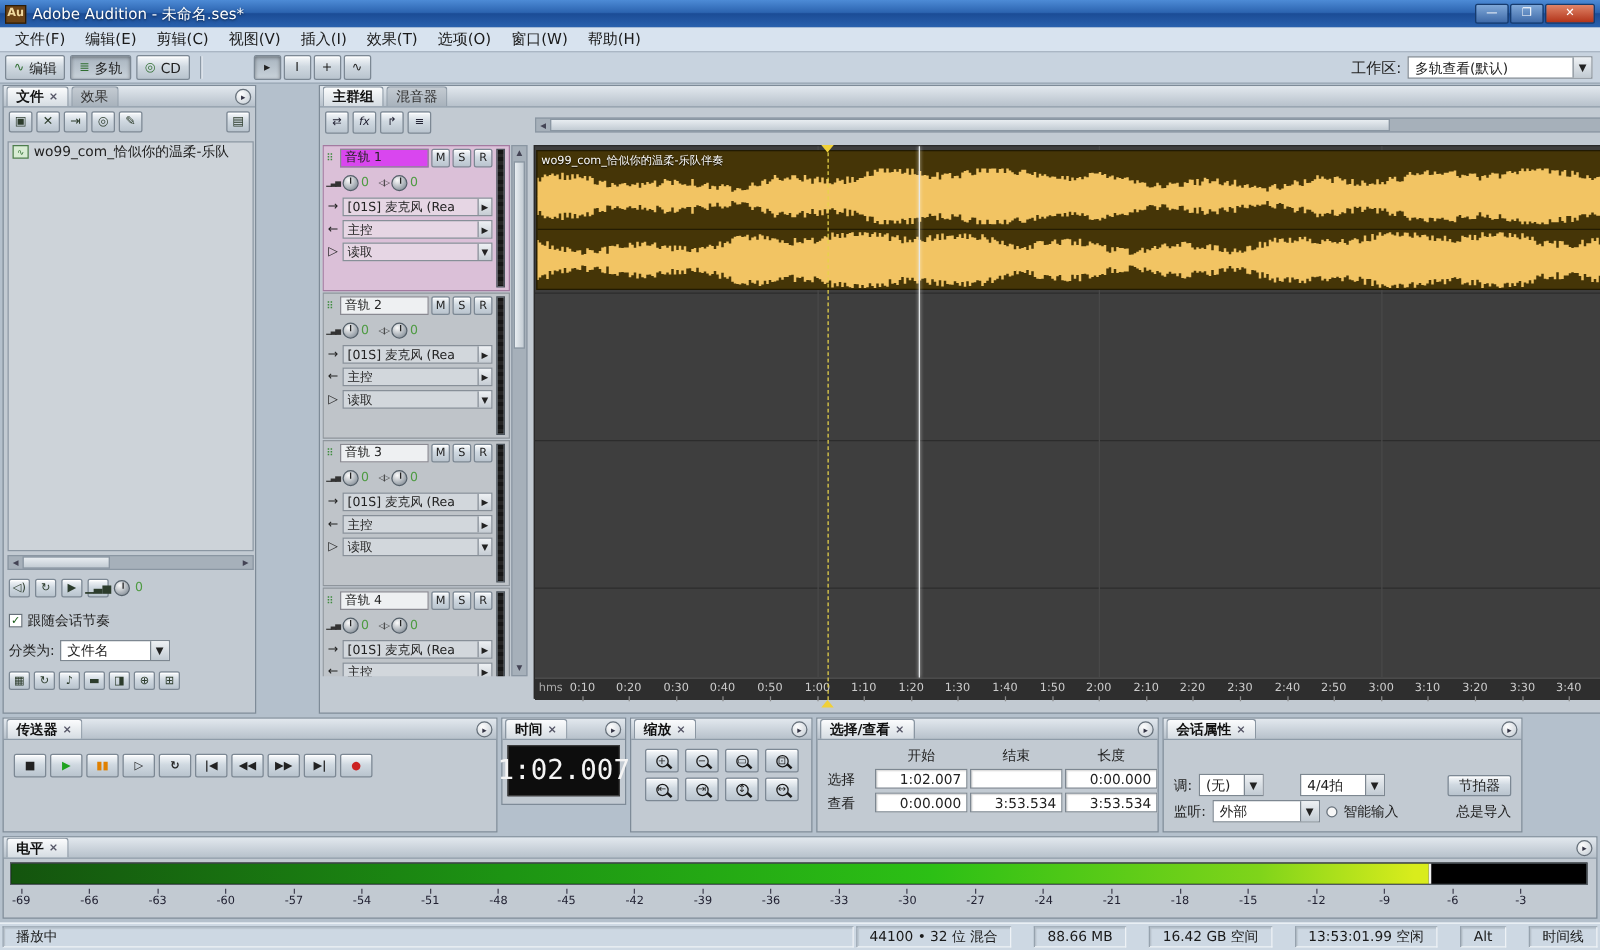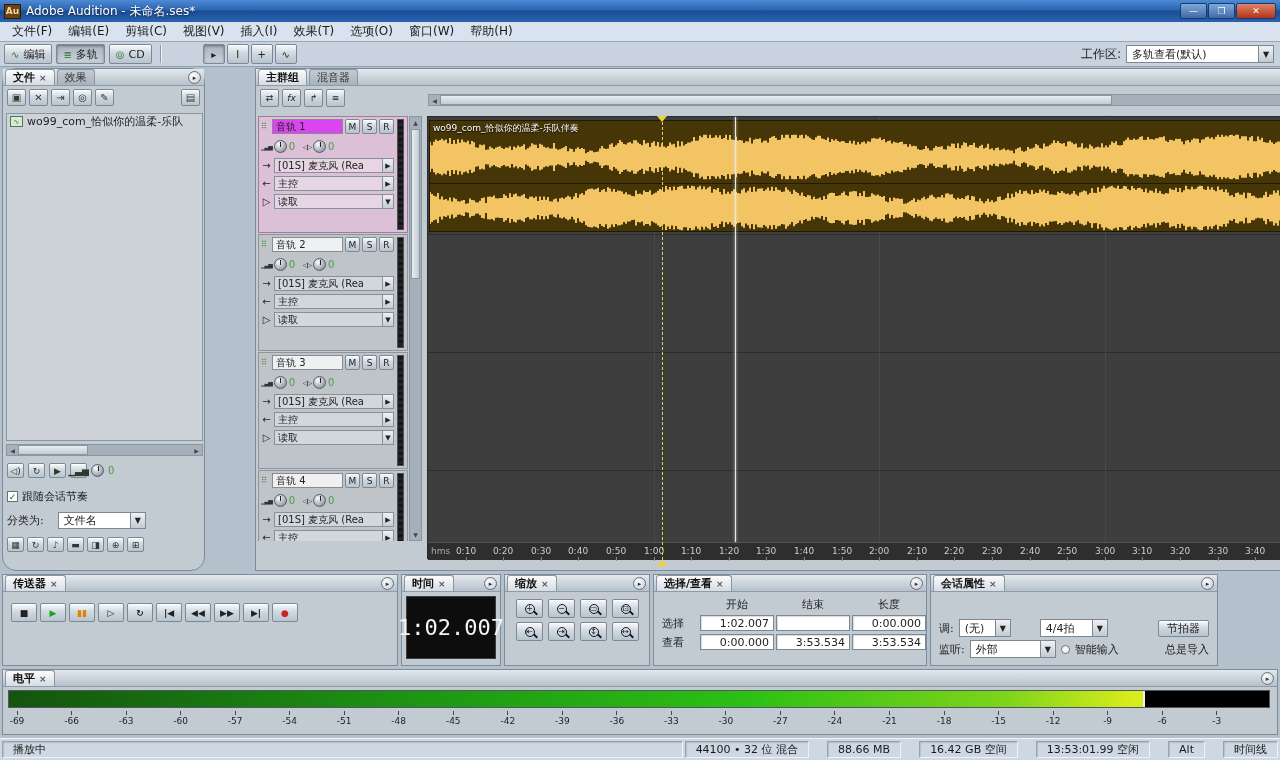--- a/index.html
+++ b/index.html
@@ -50,21 +50,21 @@
   .tab{display:inline-flex;align-items:center;gap:4px;height:16px;padding:0 7px;font-size:11px;
     background:linear-gradient(#c4cbd2,#a8b2bc);border:1px solid #8a96a2;border-bottom:none;
     border-radius:3px 3px 0 0;color:#333;margin-left:2px;}
   .tab.active{background:linear-gradient(#fbfcfd,#d5dce2);font-weight:bold;color:#111;}
   .tclose{font-size:9px;color:#556;}
   .pmenu{margin-left:auto;margin-right:3px;margin-bottom:1px;width:13px;height:13px;border-radius:50%;
     border:1px solid #66707a;background:radial-gradient(circle at 35% 30%,#fdfdfd,#c4ccd4);
     font-size:7px;color:#334;display:flex;align-items:center;justify-content:center;}
 
   
-  #filespanel{left:2px;top:68px;width:203px;height:503px;border-radius:14px;}
+  #filespanel{left:2px;top:68px;width:203px;height:503px;}
   #files-toolbar{display:flex;gap:3px;padding:3px 4px;align-items:center;}
   .iconbtn{width:19px;height:17px;font-size:10px;color:#2c3c2c;}
   .iconbtn.sm{width:17px;height:15px;font-size:9px;}
   #files-options{margin-left:auto;}
   #file-list{position:absolute;left:3px;top:44px;width:197px;height:328px;background:#cdd3d9;
     border:1px solid #8a96a2;overflow:hidden;}
   .fitem{display:flex;align-items:center;gap:4px;height:15px;padding:0 3px;font-size:11px;white-space:nowrap;}
   .ficon{width:13px;height:11px;background:#d8ecd4;border:1px solid #4c7c4c;color:#2f6e2f;
     font-size:7px;display:flex;align-items:center;justify-content:center;flex:none;}
   .hscroll{position:absolute;height:12px;background:#a6b0ba;border:1px solid #8a96a2;display:flex;align-items:center;}
@@ -72,21 +72,21 @@
   .sarrow{width:11px;height:10px;font-size:6px;display:flex;align-items:center;justify-content:center;color:#445;}
   #files-hscroll{left:3px;top:375px;width:197px;}
   #preview-row{position:absolute;left:4px;top:394px;display:flex;align-items:center;gap:4px;}
   .knob{width:13px;height:13px;border-radius:50%;border:1px solid #55606a;position:relative;flex:none;
     background:radial-gradient(circle at 35% 30%,#fbfbfb,#9aa2aa 70%,#6a7278);}
   .knob::after{content:"";position:absolute;left:50%;top:1px;width:1px;height:5px;background:#222;}
   .greenval{color:#4f9b43;font-size:10px;}
   #follow-row{position:absolute;left:4px;top:420px;display:flex;align-items:center;gap:4px;font-size:11px;}
   .checkbox{width:11px;height:11px;background:#fff;border:1px solid #66707a;font-size:9px;line-height:10px;
     text-align:center;color:#1a5c1a;}
-  #sort-row{position:absolute;left:4px;top:443px;display:flex;align-items:center;gap:14px;font-size:11px;}
+  #sort-row{position:absolute;left:4px;top:443px;display:flex;align-items:center;gap:4px;font-size:11px;}
   #sort-row .selectbox{width:88px;height:17px;}
   #sort-row .seltext{flex:1;}
   #files-filter-row{position:absolute;left:4px;top:468px;display:flex;gap:3px;}
 
   
   #mainpanel{left:207px;top:68px;width:1071px;height:503px;margin-left:48px;}
   #mg-toolbar{position:absolute;left:4px;top:20px;display:flex;gap:3px;}
   .mgbtn{width:19px;height:18px;font-size:9px;font-style:italic;color:#223;}
   #mg-hscroll{left:172px;top:25px;width:872px;}
   #mg-hscroll .hthumb{width:672px;}
@@ -134,21 +134,21 @@
   #playhead{position:absolute;left:234px;top:0;height:443px;width:0;border-left:1px dashed #e8d44a;z-index:5;}
   #playline{position:absolute;left:307px;top:0;height:425px;width:1px;background:#e4e8ea;box-shadow:0 0 3px #fff;z-index:5;}
   .phtri{position:absolute;width:0;height:0;border:5px solid transparent;z-index:6;}
   #phtri-top{left:229px;top:-1px;border-top:6px solid #f0d038;}
   #phtri-bottom{left:229px;top:438px;border-bottom:6px solid #f0d038;}
 
   
   #transport{left:2px;top:574px;width:396px;height:92px;}
   #transport-buttons{position:absolute;left:8px;top:28px;display:flex;gap:3px;}
   .tbtn{width:26px;height:19px;font-size:9px;font-weight:bold;}
-  #timepanel{left:401px;top:574px;width:100px;height:92px;}
+  #timepanel{left:401px;top:574px;width:100px;height:70px;}
   #timedisp{position:absolute;left:4px;top:21px;right:4px;bottom:6px;background:#0d0d0d;border:1px solid #3c3c3c;
     color:#f4f4f4;font-family:"DejaVu Sans Mono",monospace;font-size:22px;display:flex;align-items:center;justify-content:center;}
   #zoompanel{left:504px;top:574px;width:146px;height:92px;}
   #zoom-buttons{position:absolute;left:11px;top:24px;width:124px;display:flex;flex-wrap:wrap;gap:4px 5px;}
   .zbtn{width:27px;height:19px;}
   .mag{position:relative;width:10px;height:10px;border:1px solid #1a1a1a;border-radius:50%;display:block;}
   .mag::after{content:"";position:absolute;width:5px;height:2px;background:#1a1a1a;right:-4px;bottom:-1px;transform:rotate(45deg);}
   .mag i{position:absolute;left:50%;top:50%;transform:translate(-50%,-52%);font-style:normal;font-size:8px;line-height:8px;}
   #selpanel{left:653px;top:574px;width:274px;height:92px;}
   .sel-grid{position:absolute;left:8px;top:22px;display:grid;grid-template-columns:36px 74px 74px 74px;

